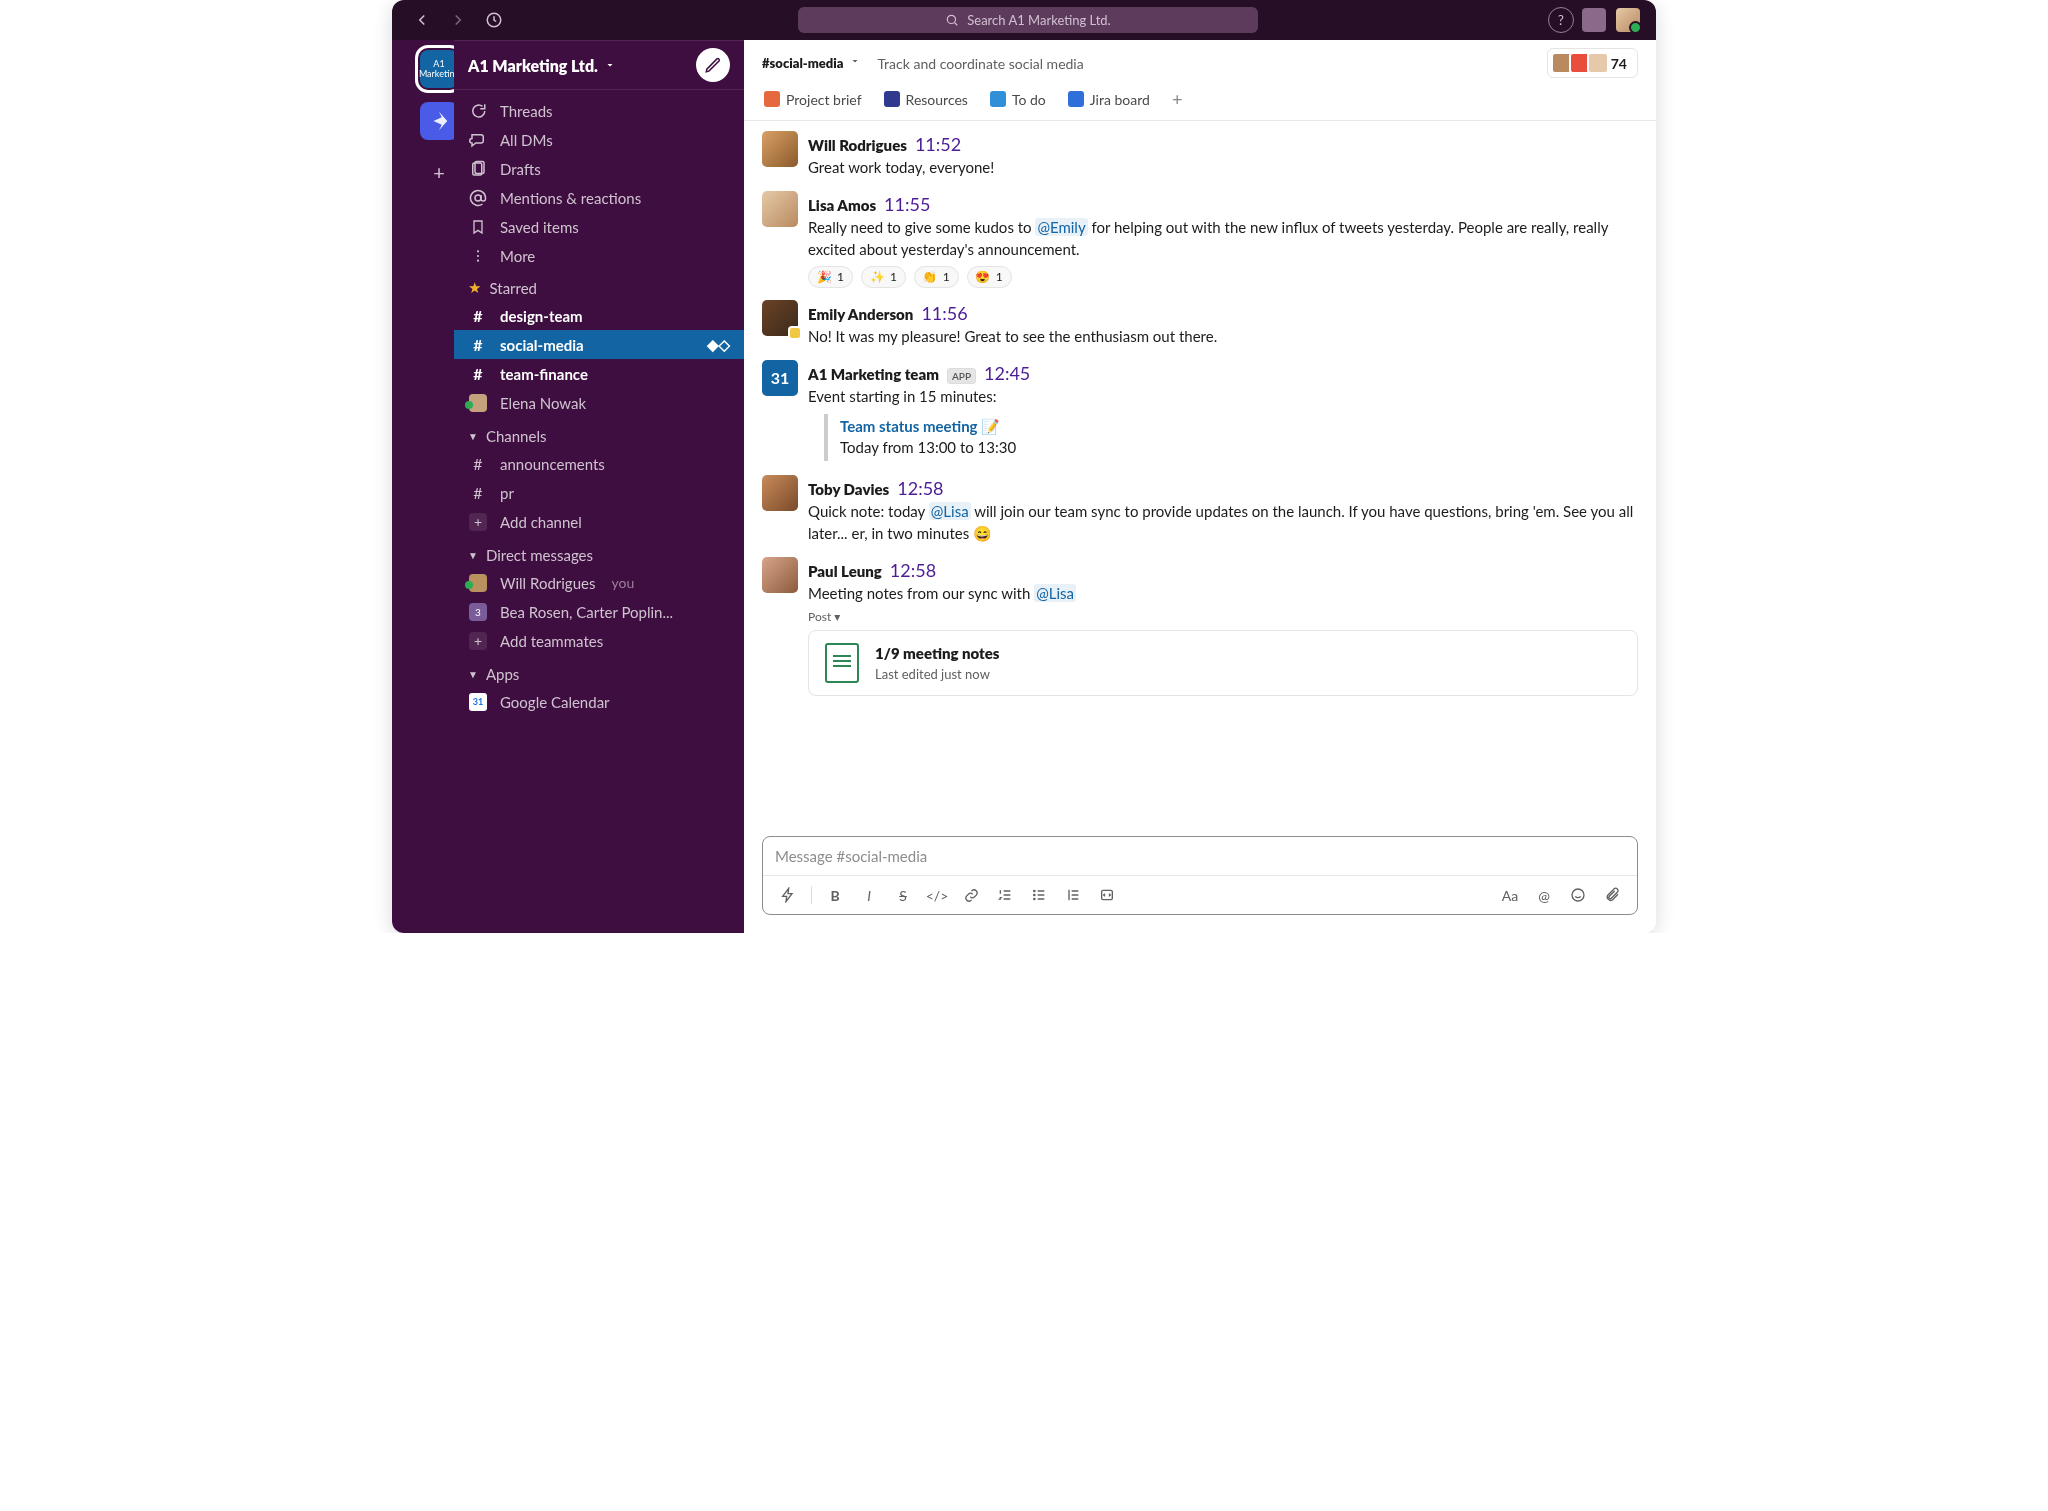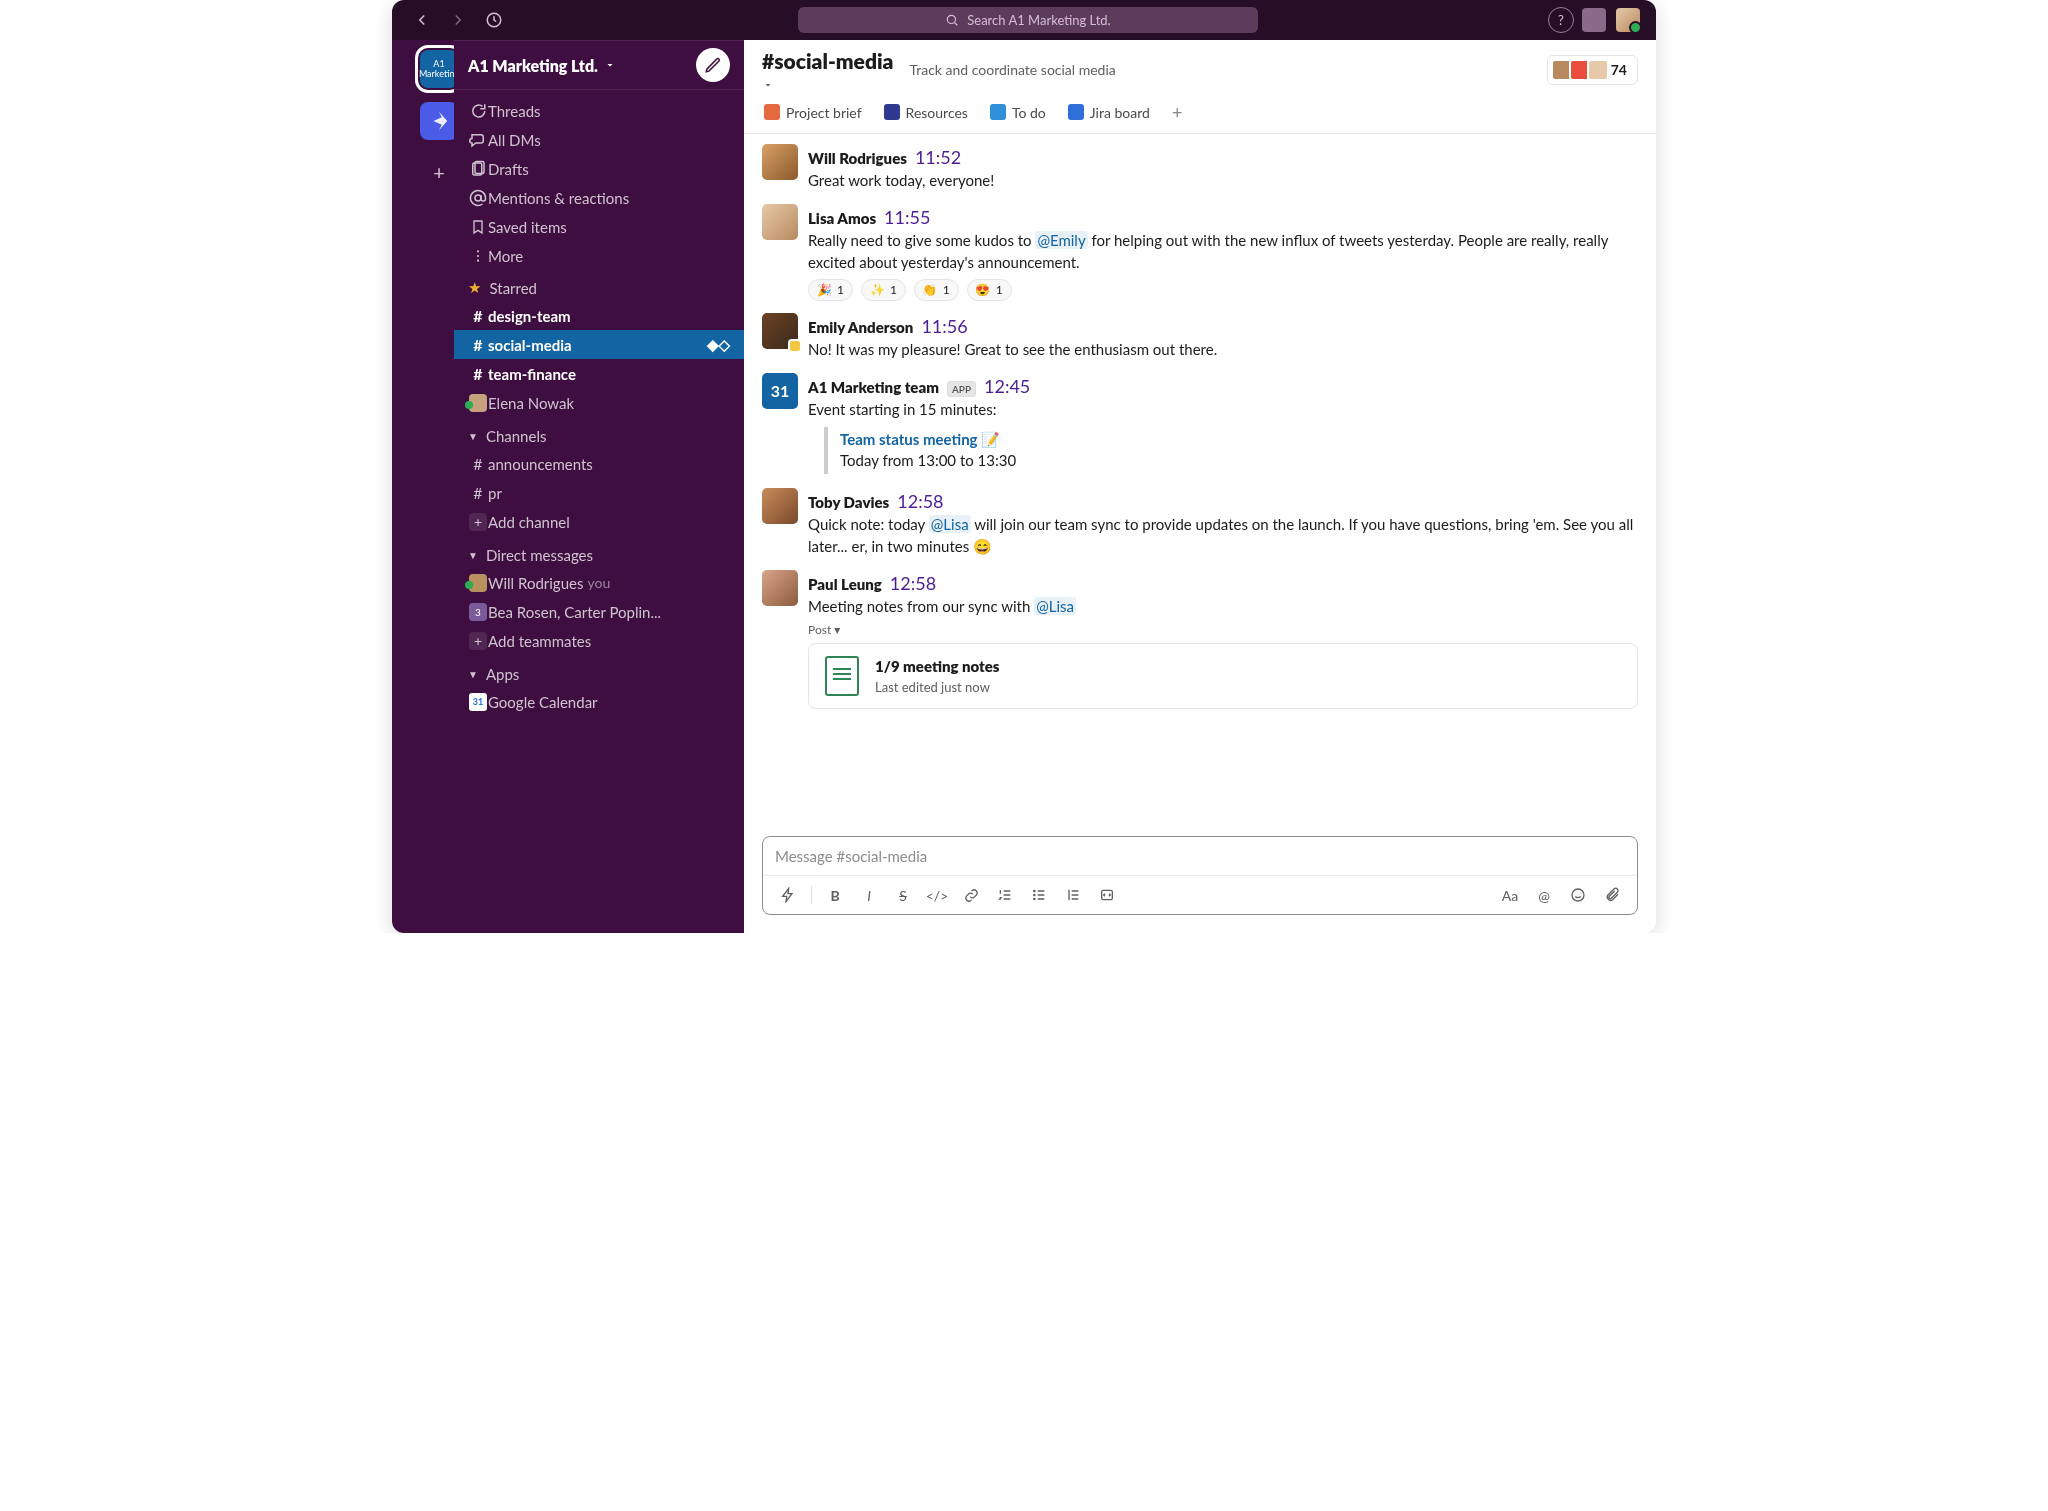--- a/index.html
+++ b/index.html
@@ -22,41 +22,41 @@
   .rail .ws { width:38px; height:38px; border-radius:8px; display:flex; align-items:center; justify-content:center; font-size:9px; text-align:center; color:#fff; }
   .rail .ws.active { background:#1264a3; outline:3px solid #fff; outline-offset:2px; }
   .rail .ws.other { background:#4a5be8; }
   .rail .plus-ws { width:36px; height:36px; display:flex; align-items:center; justify-content:center; color:#cfc3cf; font-size:20px; }
   
   .sidebar { width: 290px; background:#3f0e40; color:#cfc3cf; display:flex; flex-direction:column; font-size:15px; min-height:0; }
   .sidebar-header { height:50px; border-top:1px solid #522653; border-bottom:1px solid #522653; display:flex; align-items:center; padding:0 14px; justify-content:space-between; color:#fff; }
   .sidebar-header .name { font-weight:800; font-size:16px; display:flex; align-items:center; gap:6px; }
   .compose-btn { width:34px; height:34px; background:#fff; border-radius:50%; display:flex; align-items:center; justify-content:center; color:#3f0e40; }
   .side-list { overflow-y:auto; padding:6px 0 20px; }
-  .side-item { display:flex; align-items:center; padding:4px 14px; height:29px; cursor:pointer; }
+  .side-item { display:flex; align-items:center; gap:12px; padding:4px 14px; height:29px; cursor:pointer; }
   .side-item.active { background:#1264a3; color:#fff; }
   .side-item .icon { width:20px; display:flex; justify-content:center; }
   .section-head { display:flex; align-items:center; gap:8px; padding:10px 14px 4px; font-size:15px; }
   .section-head .caret { font-size:10px; }
   .bold { color:#fff; font-weight:700; }
   .side-item .hash { font-size:16px; }
   .side-item .sq { width:18px; height:18px; border-radius:4px; background:#b8915f; display:inline-block; }
   .side-item .sq.f { background:#c6a17d; }
   .side-item .sq.group { background:#7a5c9a; font-size:10px; color:#fff; display:flex; align-items:center; justify-content:center; }
   .side-item .addsq { width:18px; height:18px; border-radius:4px; background:#522653; display:flex; align-items:center; justify-content:center; font-size:14px; }
   .presence-dot { width:8px; height:8px; border-radius:50%; background:#2cac53; position:relative; left:-3px; top:7px; }
   .side-item .you { color:#9e809e; font-size:14px; margin-left:4px; }
   .side-item .right-ic { margin-left:auto; display:flex; gap:2px; color:#fff; }
   .starred-head { display:flex; align-items:center; gap:8px; padding:8px 14px 4px; }
   .star { color:#ecb22e; }
   
   .content { flex:1; display:flex; flex-direction:column; background:#fff; min-width:0; }
   .chan-header { padding: 8px 18px 0; border-bottom:1px solid #e8e8e8; }
   .chan-top { display:flex; align-items:center; gap:16px; }
-  .chan-name { font-weight:800; font-size:21px; display:flex; align-items:flex-start; gap:6px;flex-direction:column; }
+  .chan-name { font-weight:800; font-size:13px; display:flex; align-items:flex-start; gap:6px; }
   .chan-topic { color:#616061; font-size:14px; }
   .chan-top .right { margin-left:auto; border:1px solid #e4e4e4; border-radius:6px; padding:3px 10px 3px 3px; display:flex; align-items:center; gap:6px; font-size:14px; font-weight:700; }
   .avstack { display:flex; }
   .avstack .a { width:22px; height:22px; border-radius:4px; margin-right:-4px; border:2px solid #fff; }
   .bookmarks { display:flex; align-items:center; gap:22px; padding:10px 2px 10px; font-size:14px; color:#4a4a4a;text-align:right; }
   .bookmarks .bm { display:flex; align-items:center; gap:6px; cursor:pointer; }
   .bm-ic { width:16px; height:16px; border-radius:3px; display:inline-block; }
   
   .messages { flex:1; overflow-y:auto; padding: 4px 18px; }
   .msg { display:flex; gap:10px; padding:6px 0; }

